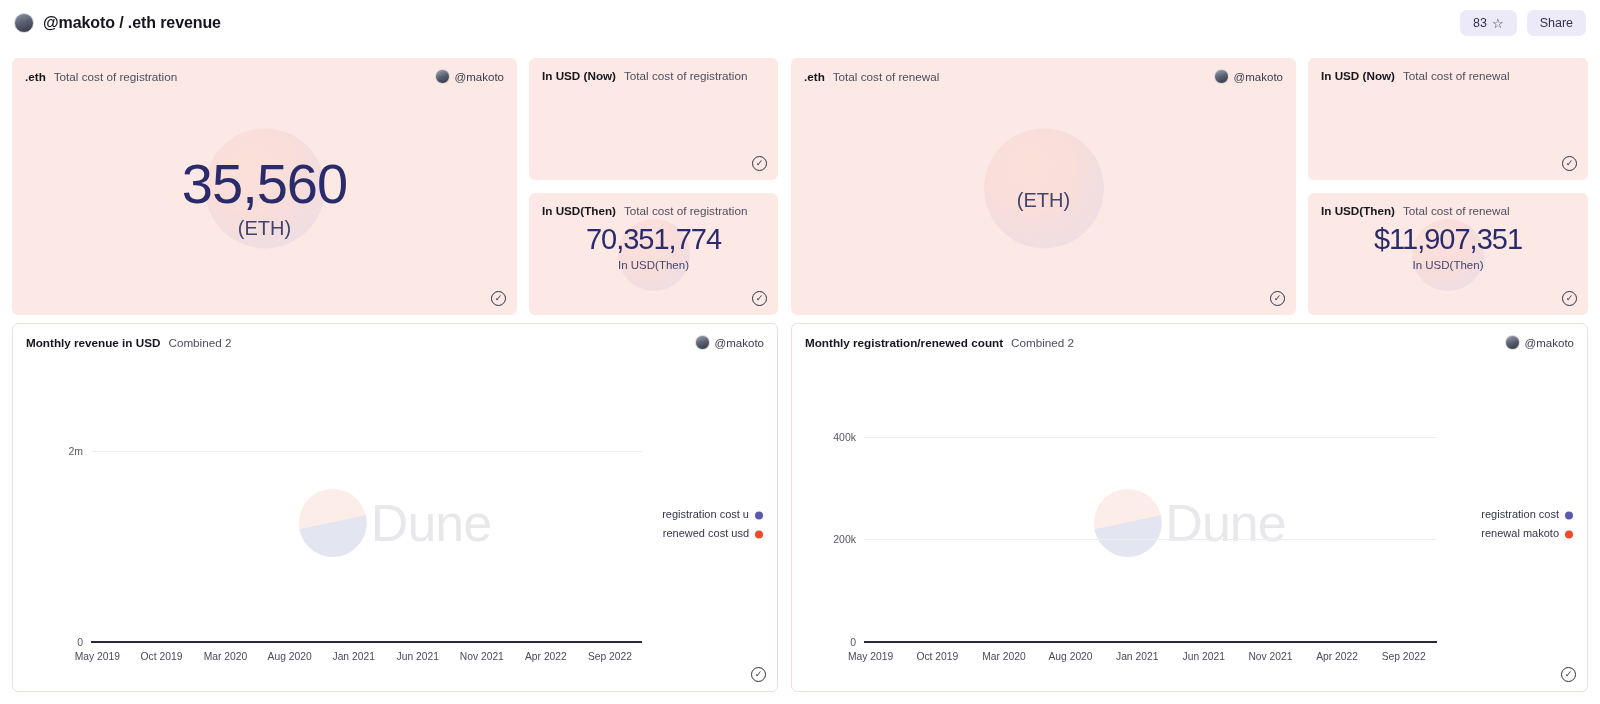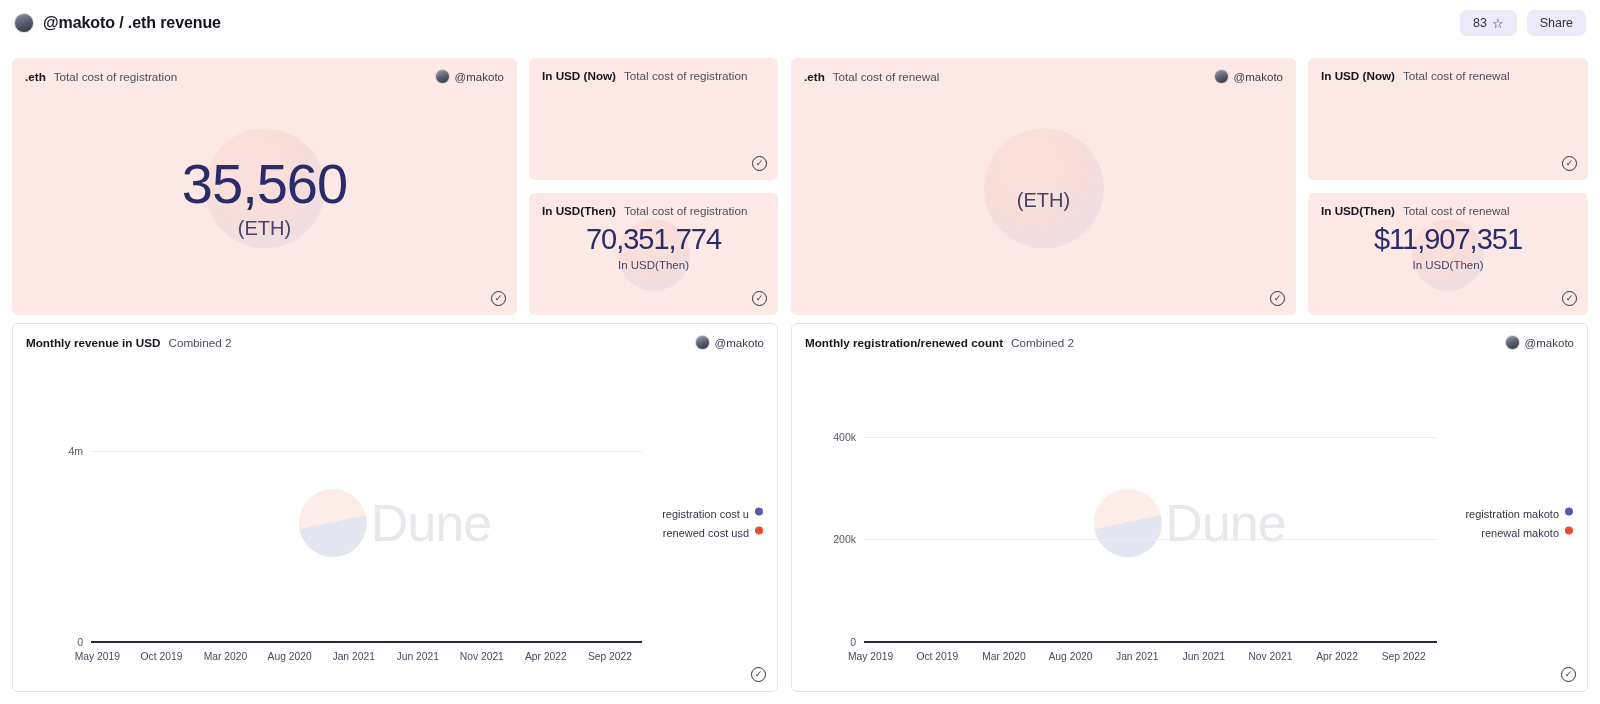--- a/index.html
+++ b/index.html
@@ -221,21 +221,21 @@
     right: 14px;
     top: 50%;
     transform: translateY(-50%);
     display: flex;
     flex-direction: column;
     gap: 7px;
     align-items: flex-end;
   }
   .legend-row {
     display: flex;
-    align-items: flex-start;
+    align-items: flex-end;
     gap: 6px;
     font-size: 11px;
     color: #35354a;
     white-space: nowrap;
   }
   .dot { width: 8px; height: 8px; border-radius: 50%; flex: 0 0 auto; }
 
   .watermark {
     position: absolute;
     left: 50%; top: 50%;
@@ -362,21 +362,21 @@
     <div class="chart-body">
       <div class="watermark">
         <div class="wm-logo"></div>
         <div class="wm-text">Dune</div>
       </div>
       <div class="plot" id="plot-0">
           <div class="gridline" style="bottom: 0%;">
             <span class="ytick">0</span>
           </div>
           <div class="gridline" style="bottom: 71.4286%;">
-            <span class="ytick">4m</span>
+            <span class="ytick">2m</span>
           </div>
           <div class="bars">
             <div class="bar" title="May 2019">
               <div class="seg-r" style="height: 0.0571428%; background: rgb(240, 75, 40);"></div>
               <div class="seg-b" style="height: 0.285714%; background: rgb(91, 89, 174);"></div>
             </div>
             <div class="bar" title="Jun 2019">
               <div class="seg-r" style="height: 0.0428571%; background: rgb(240, 75, 40);"></div>
               <div class="seg-b" style="height: 0.214286%; background: rgb(91, 89, 174);"></div>
             </div>
@@ -778,21 +778,21 @@
           <span class="xtick" style="left: 24.4186%;">Mar 2020</span>
           <span class="xtick" style="left: 36.0465%;">Aug 2020</span>
           <span class="xtick" style="left: 47.6744%;">Jan 2021</span>
           <span class="xtick" style="left: 59.3023%;">Jun 2021</span>
           <span class="xtick" style="left: 70.9302%;">Nov 2021</span>
           <span class="xtick" style="left: 82.5581%;">Apr 2022</span>
           <span class="xtick" style="left: 94.186%;">Sep 2022</span>
         </div>
       <div class="legend" id="legend-1">
           <div class="legend-row">
-            <span>registration makoto</span>
+            <span>registration cost</span>
             <span class="dot" style="background: rgb(91, 89, 174);"></span>
           </div>
           <div class="legend-row">
             <span>renewal makoto</span>
             <span class="dot" style="background: rgb(240, 75, 40);"></span>
           </div>
         </div>
     </div>
     <div class="check">✓</div>
   </div>

